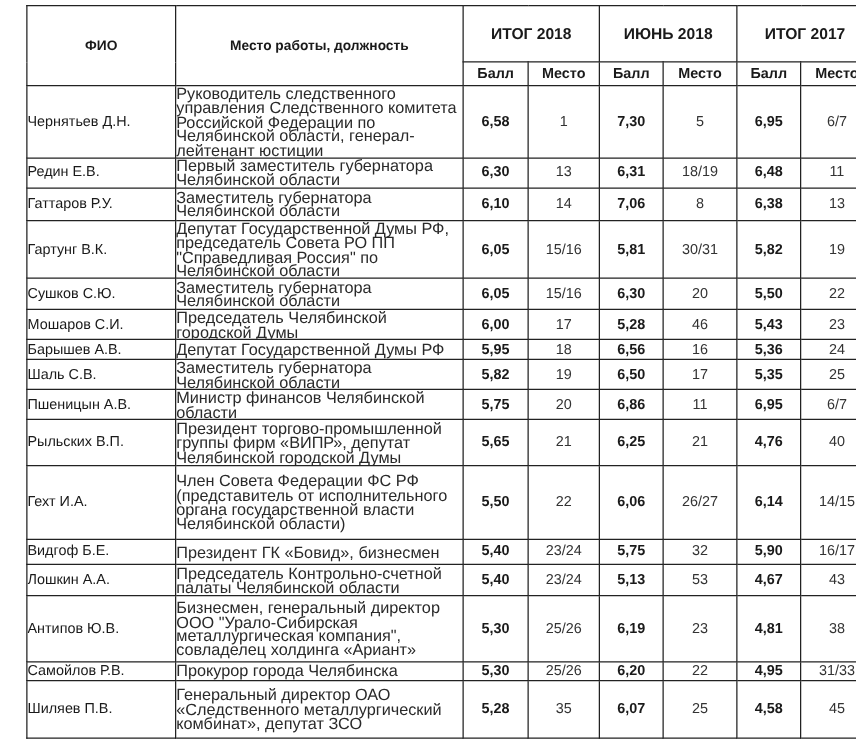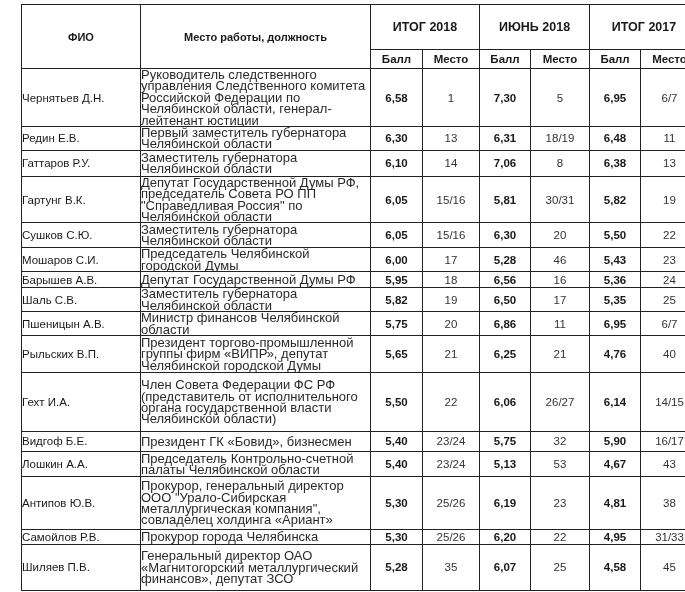--- a/index.html
+++ b/index.html
@@ -177,41 +177,41 @@
         <td class="job">Председатель Контрольно-счетной палаты Челябинской области</td>
         <td class="score">5,40</td>
         <td class="place">23/24</td>
         <td class="score">5,13</td>
         <td class="place">53</td>
         <td class="score">4,67</td>
         <td class="place">43</td>
       </tr>
       <tr style="height: 53px;">
         <td class="fio">Антипов Ю.В.</td>
-        <td class="job">Прокурор, генеральный директор ООО "Урало-Сибирская металлургическая компания", совладелец холдинга «Ариант»</td>
+        <td class="job">Бизнесмен, генеральный директор ООО "Урало-Сибирская металлургическая компания", совладелец холдинга «Ариант»</td>
         <td class="score">5,30</td>
         <td class="place">25/26</td>
         <td class="score">6,19</td>
         <td class="place">23</td>
         <td class="score">4,81</td>
         <td class="place">38</td>
       </tr>
       <tr style="height: 15px;">
         <td class="fio">Самойлов Р.В.</td>
         <td class="job">Прокурор города Челябинска</td>
         <td class="score">5,30</td>
         <td class="place">25/26</td>
         <td class="score">6,20</td>
         <td class="place">22</td>
         <td class="score">4,95</td>
         <td class="place">31/33</td>
       </tr>
       <tr style="height: 46px; margin-top: 12px;">
         <td class="fio">Шиляев П.В.</td>
-        <td class="job">Генеральный директор ОАО «Магнитогорский металлургический финансов», депутат ЗСО</td>
+        <td class="job">Генеральный директор ОАО «Следственного металлургический комбинат», депутат ЗСО</td>
         <td class="score">5,28</td>
         <td class="place">35</td>
         <td class="score">6,07</td>
         <td class="place">25</td>
         <td class="score">4,58</td>
         <td class="place">45</td>
       </tr>
     </tbody>
 </table>
 

